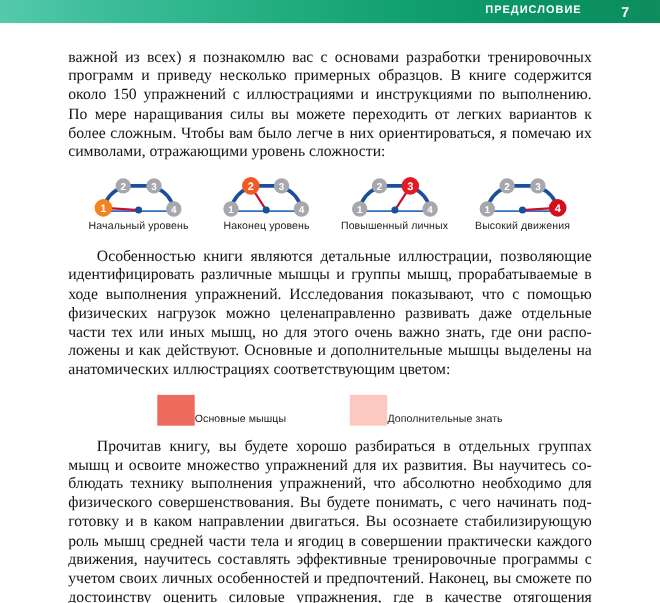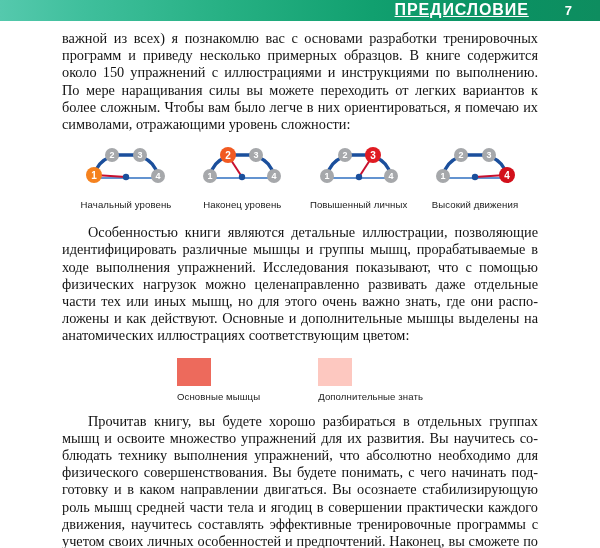--- a/index.html
+++ b/index.html
@@ -19,25 +19,24 @@
     height: 21px;
     background: linear-gradient(to right, #55c9ad 0%, #3fbf9c 14%, #26b083 38%, #11a06f 62%, #0a9263 82%, #0e8d5f 100%);
     display: flex;
     align-items: center;
     justify-content: flex-end;
   }
   .header-title {
     color: #ffffff;
     font-family: "Liberation Sans", "DejaVu Sans", sans-serif;
     font-weight: bold;
-    font-size: 16px;
+    font-size: 10px;
     letter-spacing: 0.9px;
     line-height: 1;
     padding-bottom: 1px;
-    text-decoration: underline;
   }
   .header-page {
     color: #ffffff;
     font-family: "Liberation Sans", "DejaVu Sans", sans-serif;
     font-weight: bold;
     font-size: 13px;
     line-height: 1;
     margin-left: 36px;
     margin-right: 28px;
     padding-bottom: 1px;
@@ -50,56 +49,56 @@
 
   p.body-text {
     font-size: 14.3px;
     line-height: 17.2px;
     color: #131313;
     text-align: justify;
     margin: 0;
     -webkit-hyphens: manual;
     hyphens: manual;
   }
-  p.first-para { margin-top: 9px; }
+  p.first-para { margin-top: 23px; }
   p.indented { text-indent: 26px; font-family: Liberation Serif, serif; }
 
   
   .levels-row {
     display: flex;
     justify-content: space-between;
     margin: 13px 0 0 0;
     padding: 0 7px 0 8px;
   }
   .level-item {
     display: flex;
     flex-direction: column;
     align-items: center;
     width: 112px;
   }
   .level-gauge { display: block; }
   .level-label {
     font-family: "Liberation Sans", "DejaVu Sans", sans-serif;
     font-size: 9.6px;
     color: #1b1b1b;
-    margin-top: 13px;
+    margin-top: 0;
     white-space: nowrap;
     letter-spacing: 0.1px;
   }
 
   
   .swatch-row {
     display: flex;
     justify-content: center;
     margin-top: 13px;
   }
   .swatch-item {
     display: flex;
-    flex-direction: column;
-    align-items: flex-start;
+    flex-direction: row;
+    align-items: flex-end;
   }
   .swatch-item.first { margin-right: 58px; }
   .swatch-box {
     width: 34px;
     height: 28px;
   }
   .swatch-label {
     font-family: "Liberation Sans", "DejaVu Sans", sans-serif;
     font-size: 9.6px;
     color: #1b1b1b;

